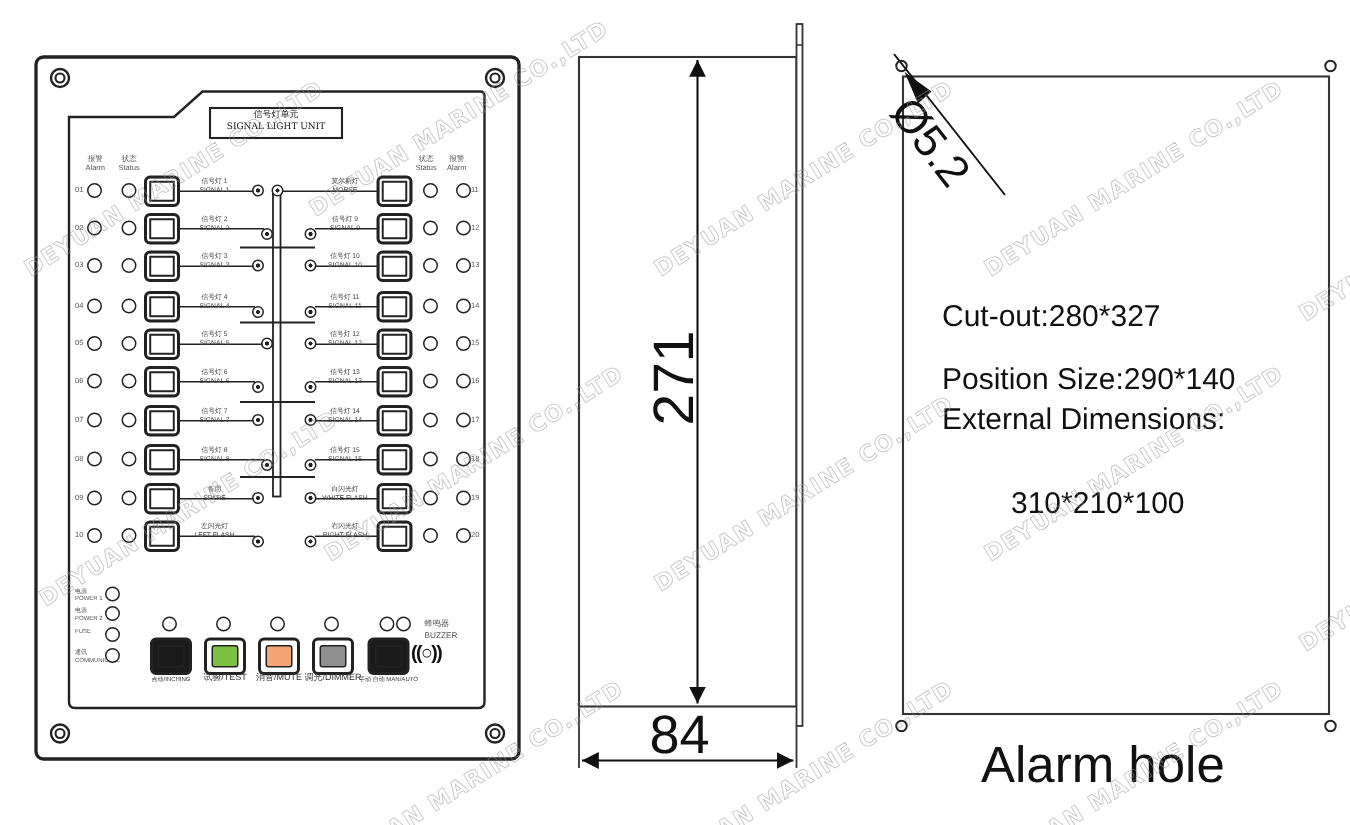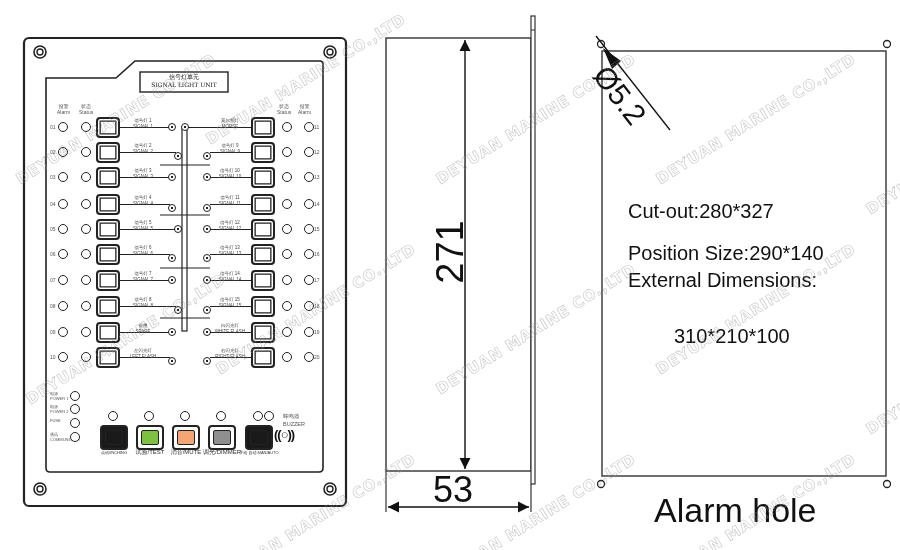--- a/index.html
+++ b/index.html
@@ -353,21 +353,21 @@
     <div style="position:absolute;left:264px;top:411px;width:8px;height:8px;border:1.6px solid #222;border-radius:50%;background:#fff;"></div>
   </div>
 
 <div class="txt" style="left:283px;top:412px;font-size:5.5px;line-height:8px;color:#555;">
   <div>蜂鸣器</div>
     <div>BUZZER</div>
 </div>
 <div class="txt" style="left:274px;top:427px;font-size:13px;font-weight:bold;letter-spacing:-1px;">((○))</div>
 
 <div class="txt" style="left:418px;top:232px;font-size:38px;transform:rotate(-90deg);transform-origin:center;line-height:40px;">271</div>
-<div class="txt" style="left:433px;top:470px;font-size:36px;line-height:40px;">53</div>
+<div class="txt" style="left:433px;top:470px;font-size:36px;line-height:40px;">84</div>
 
 <div class="txt" style="left:612px;top:60px;font-size:30px;transform:rotate(52deg);transform-origin:left top;line-height:32px;">Ø5.2</div>
 <div class="txt spec" style="top:200px;">Cut-out:280*327</div>
 <div class="txt spec" style="top:242px;">Position Size:290*140</div>
 <div class="txt spec" style="top:269px;">External Dimensions:</div>
 <div class="txt spec" style="top:325px;margin-left:46px;">310*210*100</div>
 <div class="txt" style="left:654px;top:490px;font-size:34px;line-height:40px;">Alarm hole</div>
 
 <div class="watermark" style="left:0px;top:110px;">DEYUAN MARINE CO.,LTD</div>
 <div class="watermark" style="left:190px;top:70px;">DEYUAN MARINE CO.,LTD</div>

